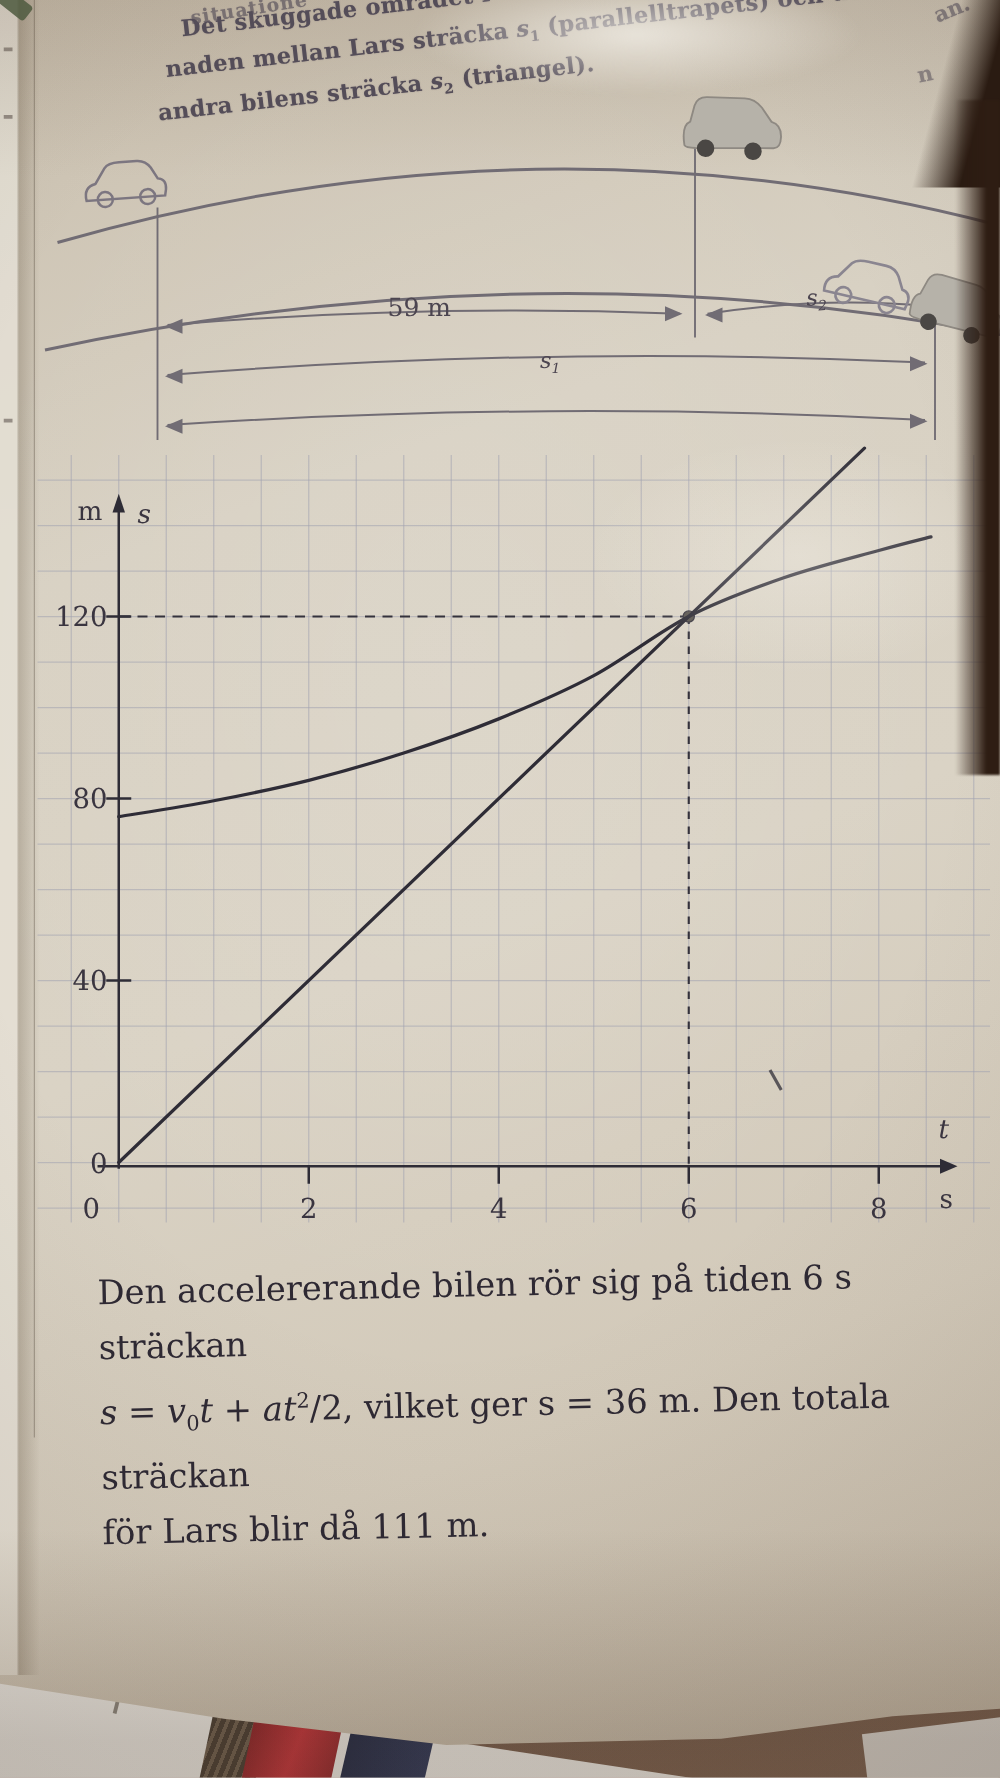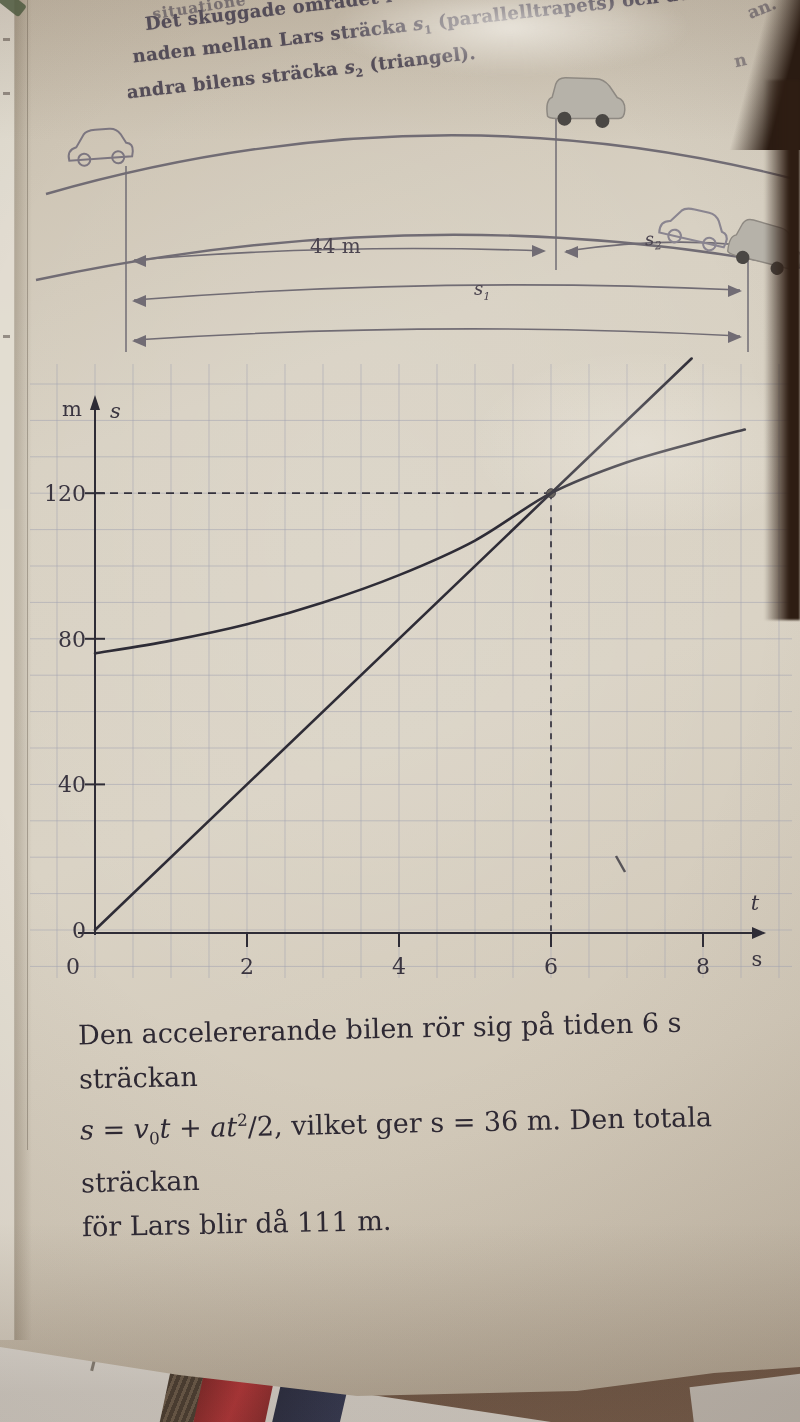--- a/index.html
+++ b/index.html
@@ -44,21 +44,21 @@
   #toptext-block .tline{font-size:18px;letter-spacing:.3px;white-space:nowrap;}
   #toptext-block .t1{margin-left:26px;}
   #toptext-block .t2{margin-left:10px;margin-top:10px;}
   #toptext-block .t3{margin-left:0px;margin-top:10px;}
   .gap{display:inline-block;width:118px;}
   sub.small,sup.small{font-size:62%;}
   
   .roadlabel{font-family:"DejaVu Serif",serif;color:#4c4550;z-index:5;}
   #label-75m{left:310px;top:234px;font-size:20px;}
   #label-s2{left:645px;top:228px;font-size:18px;font-style:italic;transform:rotate(-4deg);}
-  #label-s1{left:432px;top:278px;font-size:18px;font-style:italic;margin-left:42px;}
+  #label-s1{left:432px;top:278px;font-size:18px;font-style:italic;}
   
   #caption{left:80px;top:1006px;width:706px;transform:rotate(-1.2deg);z-index:5;
            font-size:27px;line-height:44px;color:#2e2933;}
   #caption i{font-style:italic;}
   
   .glare{pointer-events:none;z-index:6;}
   #glare-top{left:330px;top:-20px;width:360px;height:95px;
      background:radial-gradient(closest-side,rgba(245,242,235,.75),rgba(245,242,235,0));filter:blur(4px);}
   #glare-mid{left:470px;top:350px;width:340px;height:190px;
      background:radial-gradient(closest-side,rgba(250,247,240,.30),rgba(250,247,240,0));}
@@ -208,21 +208,21 @@
 
 <div class="abs toptext" id="fragment-top-left">situatione</div>
 <div class="abs toptext" id="fragment-an">an.</div>
 <div class="abs toptext" id="fragment-n">n</div>
 <div class="abs toptext" id="toptext-block">
   <div class="tline t1"><span>Det skuggade området i</span><span class="gap"></span></div>
   <div class="tline t2"><span>naden mellan Lars sträcka </span><i>s</i><sub class="small">1</sub><span> (parallelltrapets) och den</span></div>
   <div class="tline t3"><span>andra bilens sträcka </span><i>s</i><sub class="small">2</sub><span> (triangel).</span></div>
 </div>
 
-<div class="abs roadlabel" id="label-75m">44 m</div>
+<div class="abs roadlabel" id="label-75m">59 m</div>
 <div class="abs roadlabel" id="label-s2"><span>s</span><sub class="small">2</sub></div>
 <div class="abs roadlabel" id="label-s1"><span>s</span><sub class="small">1</sub></div>
 
 <div class="abs" id="caption">
   <div>Den accelererande bilen rör sig på tiden 6 s sträckan</div>
   <div><i>s = v</i><sub class="small">0</sub><i>t + at</i><sup class="small">2</sup><span>/2, vilket ger s = 36 m. Den totala sträckan</span></div>
   <div>för Lars blir då 111 m.</div>
 </div>
 
 <div class="abs glare" id="glare-top"></div>

